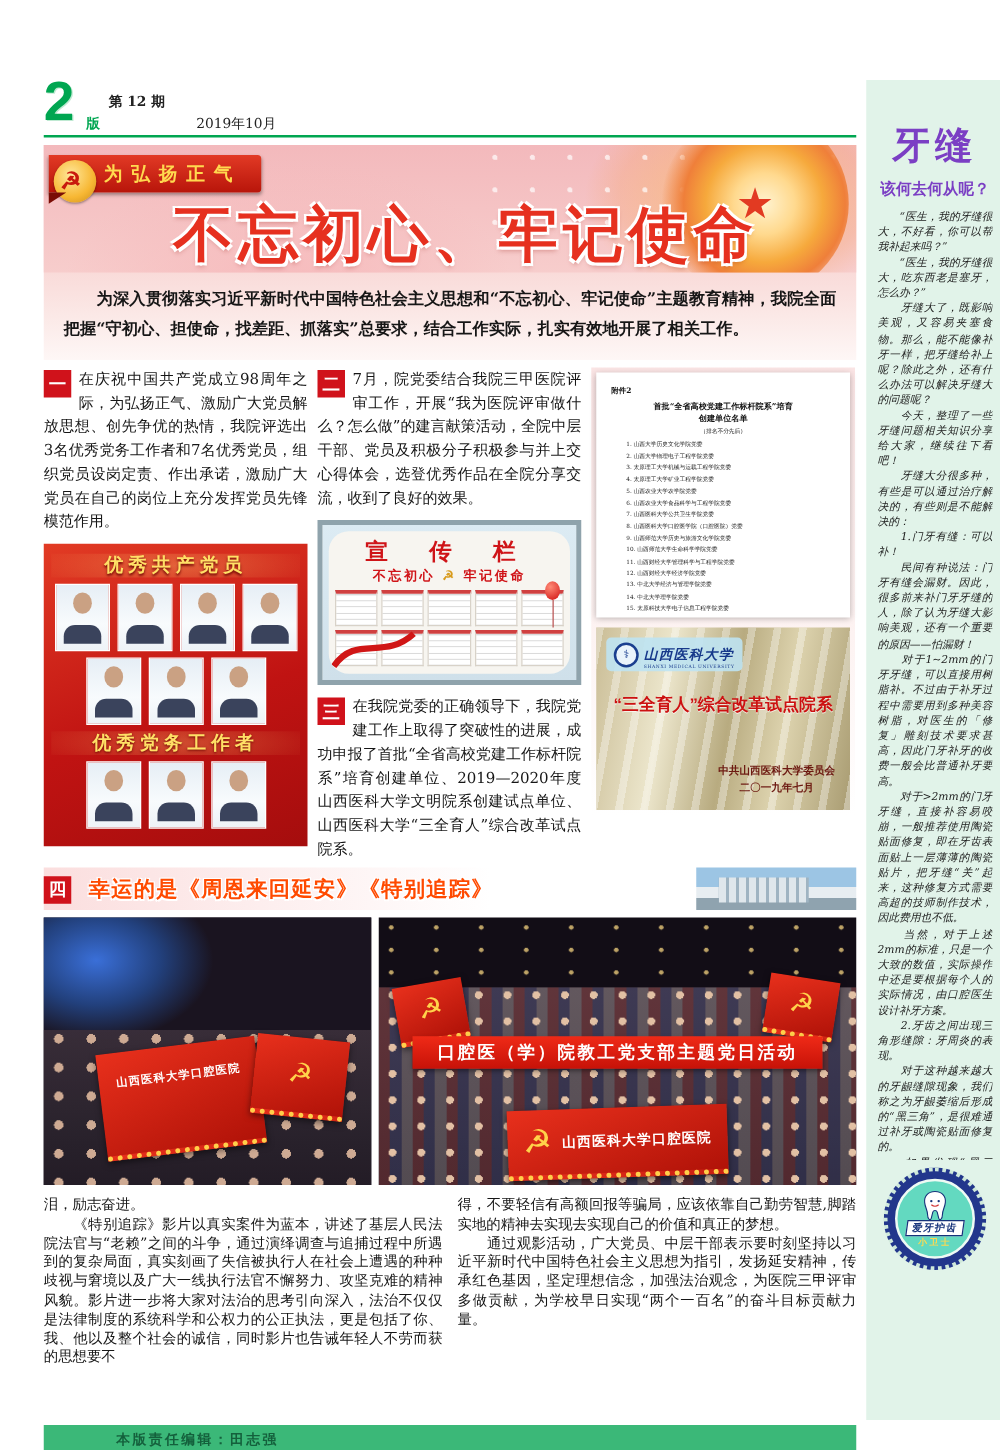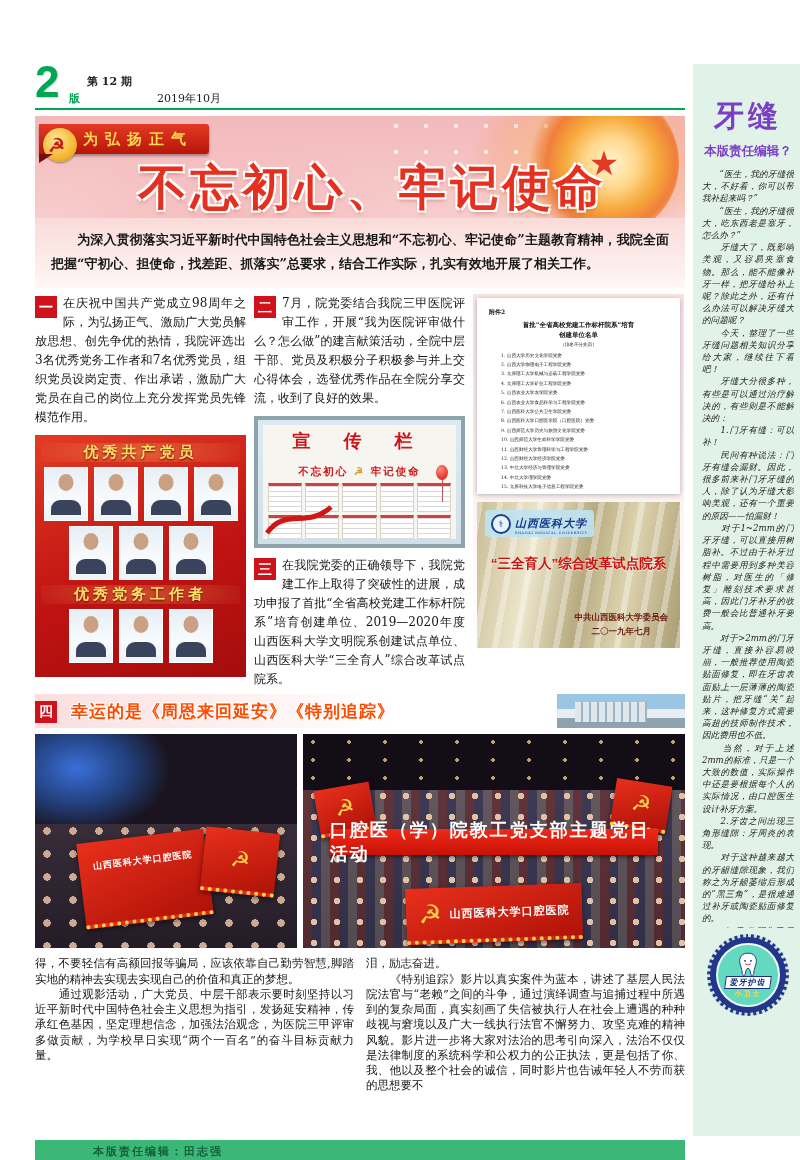--- a/index.html
+++ b/index.html
@@ -59,24 +59,24 @@
           background:radial-gradient(60% 130% at 50% 50%,rgba(255,215,120,.30),rgba(255,215,120,0));}
   .prow{display:flex;justify-content:center;gap:6px;}
   .pcard{width:42px;height:52px;background:linear-gradient(#e6eef5,#f8fbfd 60%,#eef3f7);border:1px solid #fff;position:relative;}
   .pcard::before{content:"";position:absolute;top:6px;left:50%;transform:translateX(-50%);
                  width:15px;height:17px;border-radius:50%;background:#caa183;}
   .pcard::after{content:"";position:absolute;bottom:5px;left:50%;transform:translateX(-50%);
                 width:30px;height:15px;border-radius:9px 9px 0 0;background:#3a435c;}
 
   .board{margin-top:8px;height:132px;background:linear-gradient(#dcebf3,#cfe0ea);
          border:4px solid #8fa3ac;padding:5px;position:relative;box-sizing:border-box;}
-  .board-inner{background:#f7f5f0;height:100%;padding:4px 5px;box-sizing:border-box;position:relative;overflow:hidden;}
+  .board-inner{background:#f7f5f0;height:100%;padding:4px 5px;box-sizing:border-box;position:relative;overflow:hidden;border-radius:16px;}
   .board-title{color:#cf1418;font-family:"Liberation Sans",sans-serif;font-weight:900;font-size:18px;
                letter-spacing:14px;text-align:center;}
-  .board-slogan{color:#d01418;font-weight:bold;font-size:10.5px;text-align:center;letter-spacing:2px;margin-top:12px;}
+  .board-slogan{color:#d01418;font-weight:bold;font-size:10.5px;text-align:center;letter-spacing:2px;margin-top:1px;}
   .gold{color:#d89b1c;}
   .card-grid{display:grid;grid-template-columns:repeat(5,1fr);gap:3px;margin-top:4px;}
   .ncard{height:25px;background:#fff;border:1px solid #d8d2c8;border-top:3px solid #d04040;
          background-image:repeating-linear-gradient(#fff 0 4px,#d9d9d9 4px 5px);background-position:0 6px;}
   .balloon{position:absolute;right:8px;top:40px;width:12px;height:15px;border-radius:50%;
            background:radial-gradient(circle at 35% 30%,#ff8a76,#d01010);}
   .balloon::after{content:"";position:absolute;left:6px;top:15px;width:1px;height:22px;background:#b55;}
   .ribbon-svg{position:absolute;left:2px;bottom:2px;}
 
   .col-right{background:linear-gradient(180deg,#fae4e4,#fdf3f2 60%,#fff);padding:4px;box-sizing:border-box;}
@@ -129,21 +129,21 @@
 
   .photoR{flex:1;height:214px;position:relative;overflow:hidden;background:linear-gradient(#120d16 0 26%,#241a24 26%,#31232c);}
   .lights{position:absolute;top:0;left:0;right:0;height:26%;
           background-image:radial-gradient(circle 2px at 10px 8px,#e8c87a 80%,rgba(0,0,0,0));background-size:36px 18px;opacity:.8;}
   .crowdR{position:absolute;left:0;right:0;top:26%;bottom:0;
           background-image:radial-gradient(circle 5px at 11px 6px,#e2c0a4 62%,rgba(0,0,0,0) 64%),
                            repeating-linear-gradient(90deg,rgba(190,70,70,.28) 0 9px,rgba(70,90,160,.28) 9px 18px,rgba(235,235,235,.22) 18px 27px),
                            linear-gradient(#3c2e36,#281e26);
           background-size:23px 21px,100% 100%,100% 100%;}
   .rbanner{position:absolute;left:7%;right:7%;top:44%;height:26px;background:linear-gradient(#ef2a17,#c71208);
-           display:flex;align-items:center;justify-content:center;color:#fff;font-weight:bold;font-size:18px;
+           display:flex;align-items:center;justify-content:center;color:#fff;font-weight:bold;font-size:14px;
            letter-spacing:2px;box-shadow:0 2px 4px rgba(0,0,0,.5);font-family:"Liberation Sans",sans-serif;}
   .flag3{left:14px;top:52px;width:56px;height:44px;transform:rotate(-10deg);display:flex;align-items:center;justify-content:center;}
   .flag4{right:16px;top:48px;width:56px;height:44px;transform:rotate(9deg);display:flex;align-items:center;justify-content:center;}
   .flag5{left:50%;bottom:6px;width:46%;height:56px;transform:translateX(-50%) rotate(-2deg);
          display:flex;align-items:center;justify-content:center;gap:8px;padding:4px;box-sizing:border-box;}
   .flag5 .femblem{font-size:26px;}
   .flag5 .ftext{font-size:11px;margin-top:0;}
 
   
   .bottom-cols{display:flex;gap:12px;margin-top:8px;}
@@ -328,32 +328,32 @@
           </div>
         <div class="rbanner">口腔医（学）院教工党支部主题党日活动</div>
         <div class="flag flag5">
           <span class="femblem">☭</span>
           <span class="ftext">山西医科大学口腔医院</span>
         </div>
       </div>
     </div>
 
     <div class="bottom-cols">
+      <div class="bcol">泪，励志奋进。
+　　《特别追踪》影片以真实案件为蓝本，讲述了基层人民法院法官与“老赖”之间的斗争，通过演绎调查与追捕过程中所遇到的复杂局面，真实刻画了失信被执行人在社会上遭遇的种种歧视与窘境以及广大一线执行法官不懈努力、攻坚克难的精神风貌。影片进一步将大家对法治的思考引向深入，法治不仅仅是法律制度的系统科学和公权力的公正执法，更是包括了你、我、他以及整个社会的诚信，同时影片也告诫年轻人不劳而获的思想要不</div>
       <div class="bcol">得，不要轻信有高额回报等骗局，应该依靠自己勤劳智慧,脚踏实地的精神去实现去实现自己的价值和真正的梦想。
 　　通过观影活动，广大党员、中层干部表示要时刻坚持以习近平新时代中国特色社会主义思想为指引，发扬延安精神，传承红色基因，坚定理想信念，加强法治观念，为医院三甲评审多做贡献，为学校早日实现“两个一百名”的奋斗目标贡献力量。</div>
-      <div class="bcol">泪，励志奋进。
-　　《特别追踪》影片以真实案件为蓝本，讲述了基层人民法院法官与“老赖”之间的斗争，通过演绎调查与追捕过程中所遇到的复杂局面，真实刻画了失信被执行人在社会上遭遇的种种歧视与窘境以及广大一线执行法官不懈努力、攻坚克难的精神风貌。影片进一步将大家对法治的思考引向深入，法治不仅仅是法律制度的系统科学和公权力的公正执法，更是包括了你、我、他以及整个社会的诚信，同时影片也告诫年轻人不劳而获的思想要不</div>
     </div>
 
     <div class="editor-bar">本版责任编辑：田志强</div>
   </div>
 
   <div class="sidebar">
     <div class="d-title">牙缝</div>
-    <div class="d-sub">本版责任编辑？</div>
+    <div class="d-sub">该何去何从呢？</div>
     <div class="d-body">　　“医生，我的牙缝很大，不好看，你可以帮我补起来吗？”
 　　“医生，我的牙缝很大，吃东西老是塞牙，怎么办？”
 　　牙缝大了，既影响美观，又容易夹塞食物。那么，能不能像补牙一样，把牙缝给补上呢？除此之外，还有什么办法可以解决牙缝大的问题呢？
 　　今天，整理了一些牙缝问题相关知识分享给大家，继续往下看吧！
 　　牙缝大分很多种，有些是可以通过治疗解决的，有些则是不能解决的：
 　　1.门牙有缝：可以补！
 　　民间有种说法：门牙有缝会漏财。因此，很多前来补门牙牙缝的人，除了认为牙缝大影响美观，还有一个重要的原因——怕漏财！
 　　对于1~2mm的门牙牙缝，可以直接用树脂补。不过由于补牙过程中需要用到多种美容树脂，对医生的「修复」雕刻技术要求甚高，因此门牙补牙的收费一般会比普通补牙要高。
 　　对于&gt;2mm的门牙牙缝，直接补容易咬崩，一般推荐使用陶瓷贴面修复，即在牙齿表面贴上一层薄薄的陶瓷贴片，把牙缝“关”起来，这种修复方式需要高超的技师制作技术，因此费用也不低。
 　　当然，对于上述2mm的标准，只是一个大致的数值，实际操作中还是要根据每个人的实际情况，由口腔医生设计补牙方案。

